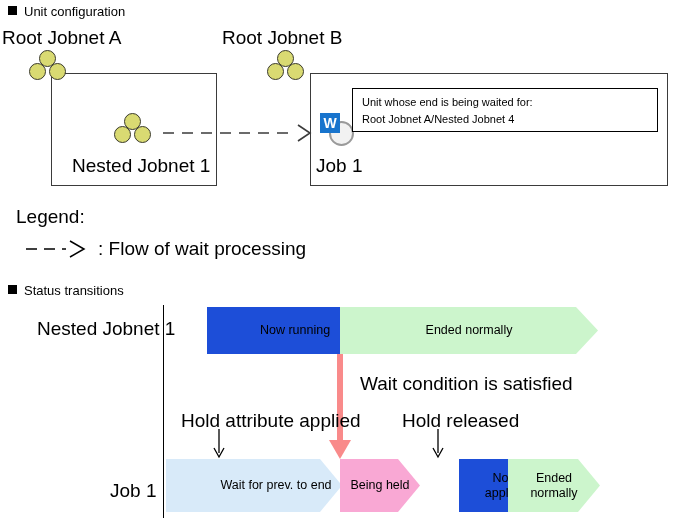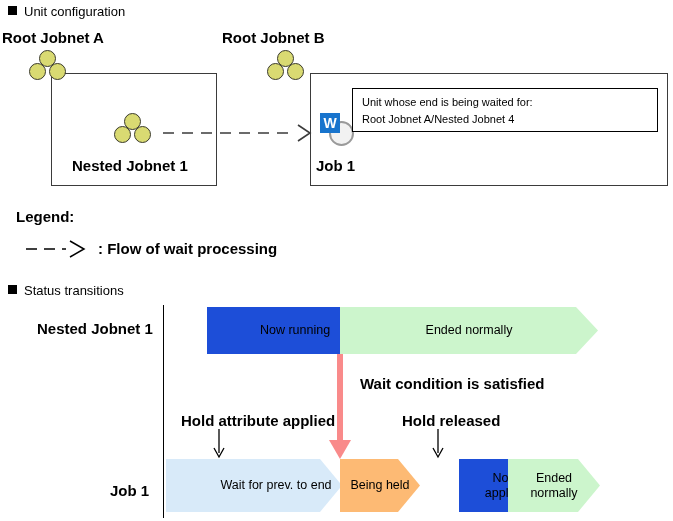--- a/index.html
+++ b/index.html
@@ -32,24 +32,23 @@
   .bullet-sq {
     display: inline-block;
     width: 9px;
     height: 9px;
     background: #000;
     margin-right: 7px;
     vertical-align: 1px;
   }
 
   .plain-label {
-    font-size: 15px;
+    font-size: 19px;
     line-height: 15px;
     white-space: nowrap;
-    font-weight: bold;
   }
 
   
   .unit-box {
     border: 1px solid #3b3b3b;
     background: transparent;
     box-sizing: border-box;
   }
   .callout-box {
     border: 1px solid #000000;
@@ -113,21 +112,21 @@
     font-size: 12.5px;
     line-height: 15px;
     color: #000;
     box-sizing: border-box;
   }
   .chev span { position: relative; z-index: 2; padding: 0 2px; }
 
   .chev-green  { background: #1d4ed8; margin-left: 41px; }
   .chev-pale   { background: #ccf5cc; }
   .chev-blue   { background: #d8eaf9; }
-  .chev-yellow { background: #fdba74; }
+  .chev-yellow { background: #f9a8d4; }
 
   .chev-green  { clip-path: polygon(0 0, calc(100% - 22px) 0, 100% 50%, calc(100% - 22px) 100%, 0 100%); }
   .chev-pale   { clip-path: polygon(0 0, calc(100% - 22px) 0, 100% 50%, calc(100% - 22px) 100%, 0 100%); }
   .chev-blue   { clip-path: polygon(0 0, calc(100% - 22px) 0, 100% 50%, calc(100% - 22px) 100%, 0 100%); padding-left: 44px; }
   .chev-yellow { clip-path: polygon(0 0, calc(100% - 22px) 0, 100% 50%, calc(100% - 22px) 100%, 0 100%); }
 
   
   .axis-line {
     position: absolute;
     width: 0;

